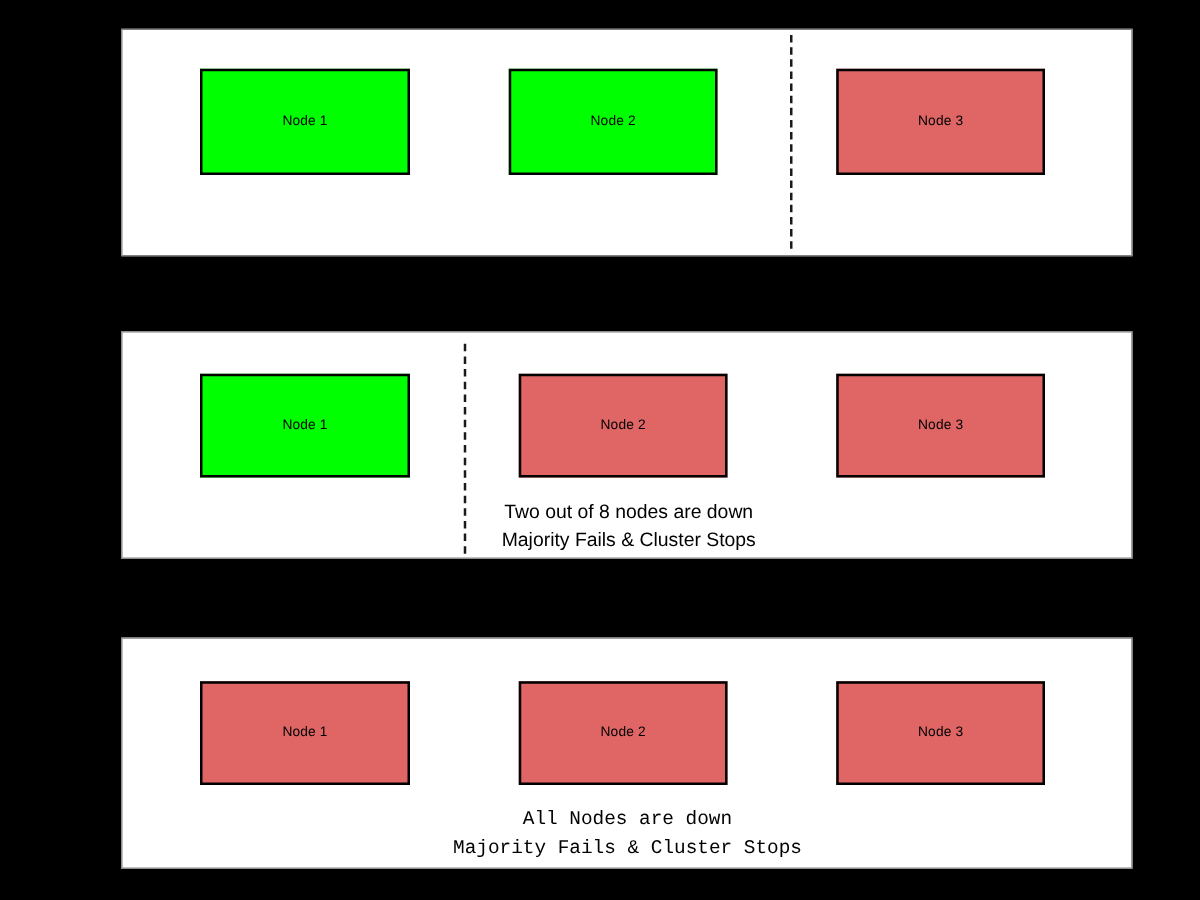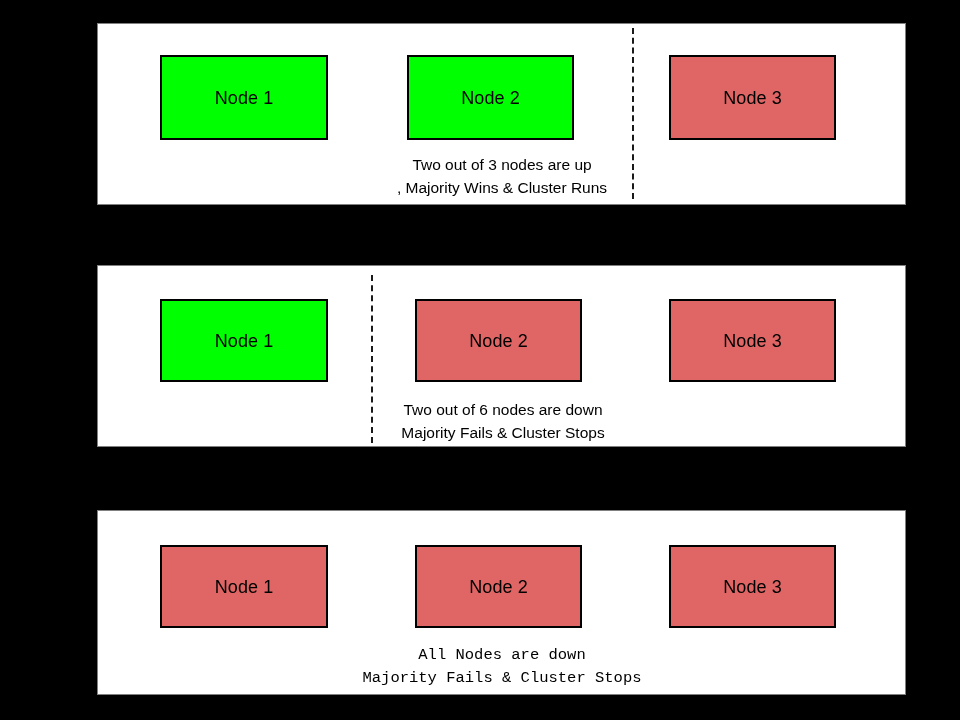--- a/index.html
+++ b/index.html
@@ -29,21 +29,21 @@
     box-sizing: border-box;
   }
   .node-box {
     position: absolute;
     box-sizing: border-box;
     border: 2px solid #000000;
     display: flex;
     align-items: center;
     justify-content: center;
     color: #000000;
-    font-size: 18px;
+    font-size: 11px;
     font-family: "Liberation Sans", sans-serif;
     line-height: 1;
     letter-spacing: 0.1px;
   }
   .node-up   { background: #00ff00; }
   .node-down { background: #e06666; }
 
   .divider {
     position: absolute;
     width: 0;
@@ -76,44 +76,40 @@
     <div class="node-box node-up" style="left:309px; top:31px; width:167px; height:85px;">
       <span>Node 2</span>
     </div>
 
     <div class="node-box node-down" style="left:571px; top:31px; width:167px; height:85px;">
       <span>Node 3</span>
     </div>
 
     <div class="divider" style="left:534px; top:4px; height:171px;"></div>
 
-    <div class="caption" style="left:404px; top:129px;">
-      <span class="line">Two out of 3 nodes are up</span>
-      <span class="line">, Majority Wins &amp; Cluster Runs</span>
-    </div>
   </div>
 
   <div class="panel" style="left:97px; top:265px; width:809px; height:182px;">
 
     <div class="node-box node-up" style="left:62px; top:33px; width:168px; height:83px;">
       <span>Node 1</span>
     </div>
 
     <div class="node-box node-down" style="left:317px; top:33px; width:167px; height:83px;">
       <span>Node 2</span>
     </div>
 
     <div class="node-box node-down" style="left:571px; top:33px; width:167px; height:83px;">
       <span>Node 3</span>
     </div>
 
     <div class="divider" style="left:273px; top:9px; height:168px;"></div>
 
     <div class="caption" style="left:405px; top:132px;">
-      <span class="line">Two out of 6 nodes are down</span>
+      <span class="line">Two out of 8 nodes are down</span>
       <span class="line">Majority Fails &amp; Cluster Stops</span>
     </div>
   </div>
 
   <div class="panel" style="left:97px; top:510px; width:809px; height:185px;">
 
     <div class="node-box node-down" style="left:62px; top:34px; width:168px; height:83px;">
       <span>Node 1</span>
     </div>
 

